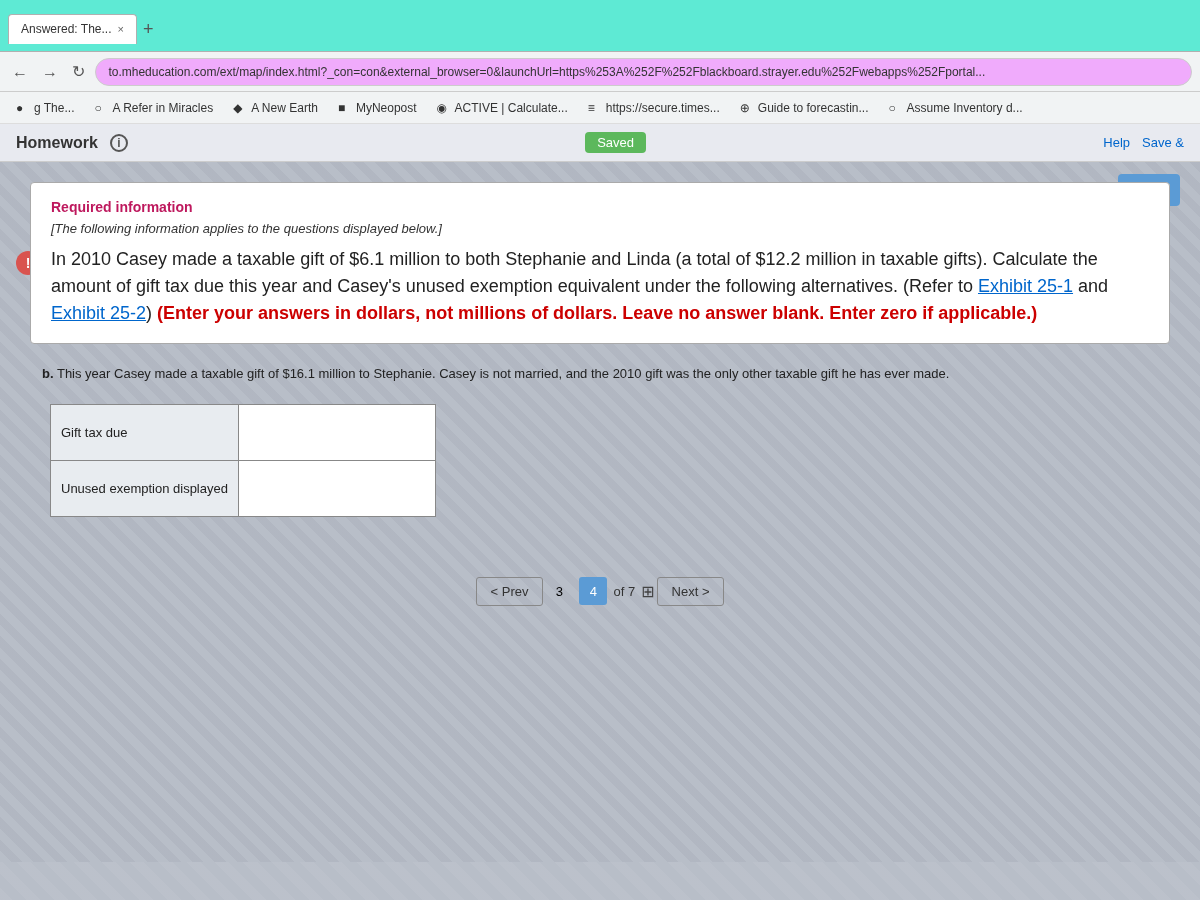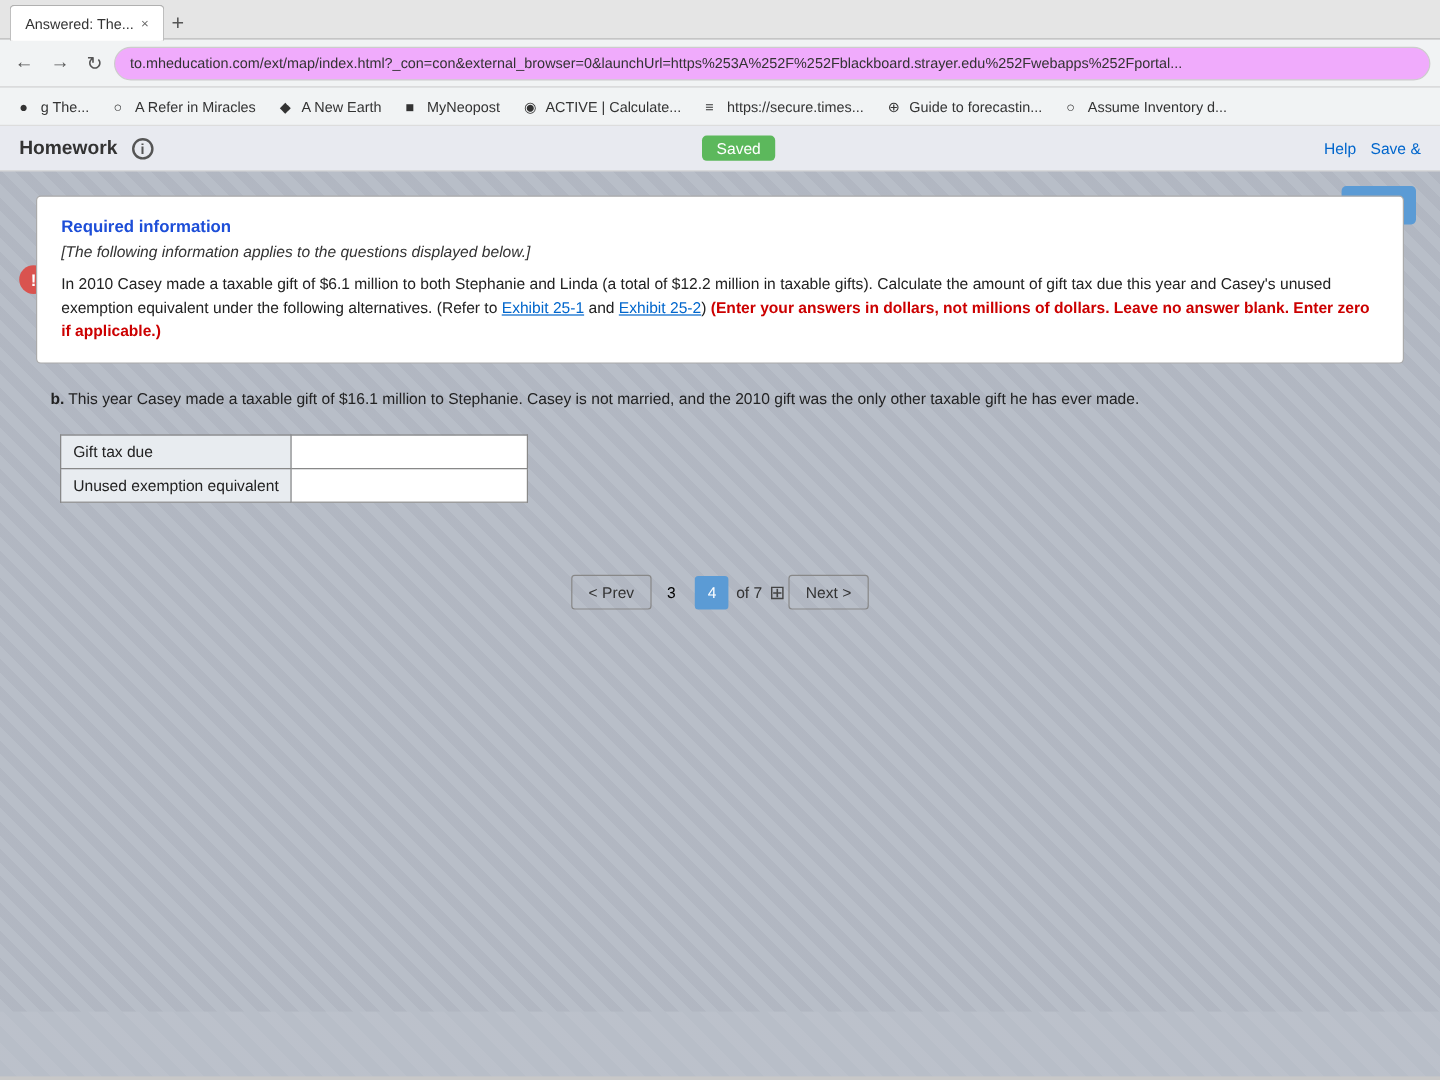--- a/index.html
+++ b/index.html
@@ -7,22 +7,22 @@
       font-family: Arial, sans-serif;
       font-size: 14px;
       background: #c8c8c8;
       width: 1200px;
       height: 900px;
       overflow: hidden;
     }
 
     
     .browser-top {
-      background: #e5e5e5;
-      height: 33px;
+      background: #5eead4;
+      height: 52px;
       display: flex;
       align-items: center;
       padding: 0 8px;
       border-bottom: 1px solid #b0b0b0;
     }
     .tab-bar {
       display: flex;
       align-items: flex-end;
       height: 36px;
     }
@@ -243,31 +243,31 @@
       border-radius: 50%;
       display: flex;
       align-items: center;
       justify-content: center;
       font-weight: bold;
       font-size: 14px;
     }
     .required-info-title {
       font-weight: bold;
       font-size: 14px;
-      color: #1d4ed8;
+      color: #be185d;
       margin-bottom: 6px;
     }
     .required-info-subtitle {
       font-style: italic;
       font-size: 13px;
       color: #333;
       margin-bottom: 10px;
     }
     .required-info-text {
-      font-size: 13px;
+      font-size: 18px;
       color: #222;
       line-height: 1.5;
     }
     .link-text {
       color: #0066cc;
       text-decoration: underline;
       cursor: pointer;
     }
     .bold-red {
       color: #cc0000;
@@ -287,21 +287,21 @@
     .answer-table-container {
       margin-left: 20px;
       margin-bottom: 30px;
     }
     .answer-table {
       border-collapse: collapse;
       min-width: 360px;
     }
     .answer-table td {
       border: 1px solid #888;
-      padding: 6px 10px;
+      padding: 20px 10px;
       font-size: 13px;
       color: #222;
       background: #e8ecf0;
     }
     .answer-table td.input-cell {
       background: #fff;
       min-width: 120px;
     }
     .answer-table input {
       border: none;
@@ -459,21 +459,21 @@
     <div class="answer-table-container">
       <table class="answer-table">
         <tbody>
           <tr>
             <td>Gift tax due</td>
             <td class="input-cell">
               <input type="text" style="">
             </td>
           </tr>
           <tr>
-            <td>Unused exemption equivalent</td>
+            <td>Unused exemption displayed</td>
             <td class="input-cell">
               <input type="text" style="">
             </td>
           </tr>
         </tbody>
       </table>
     </div>
 
     <div class="nav-footer">
       <button class="nav-prev-btn">&lt; Prev</button>

